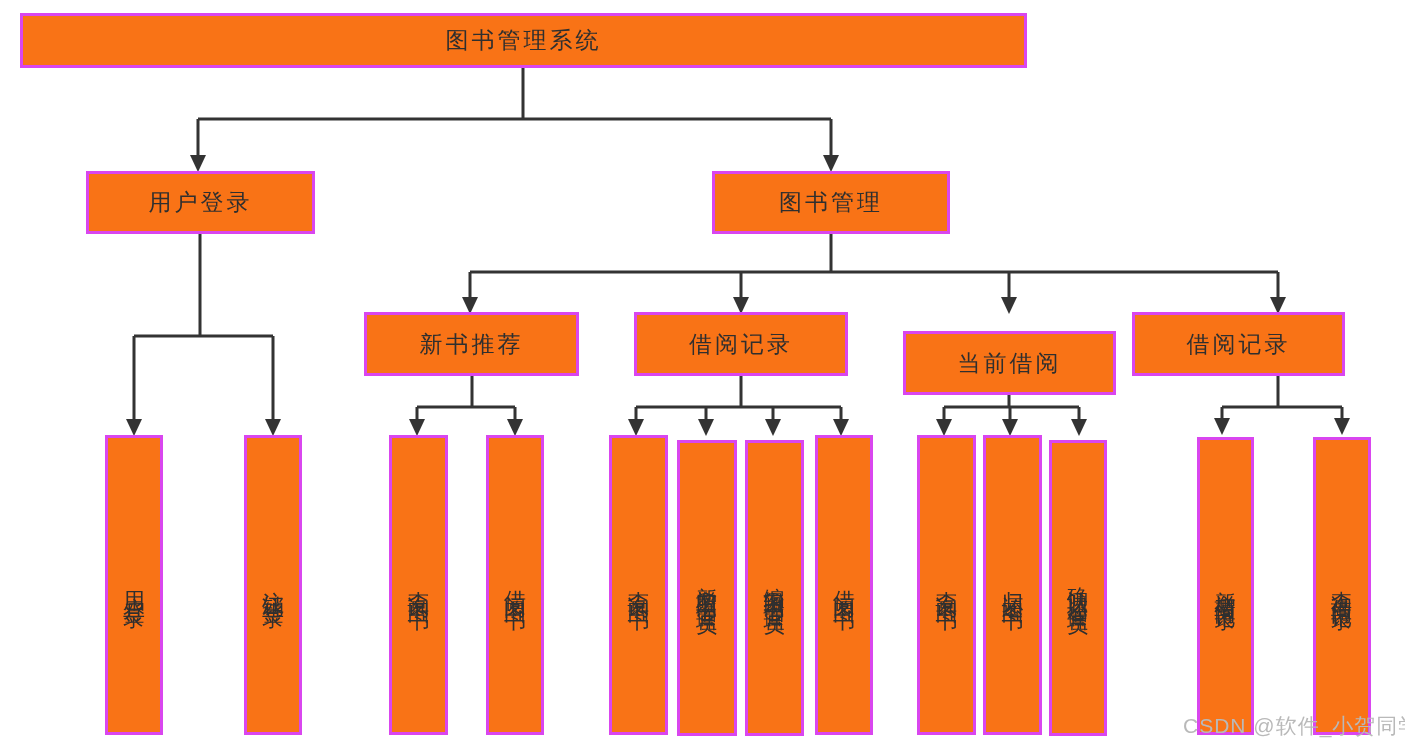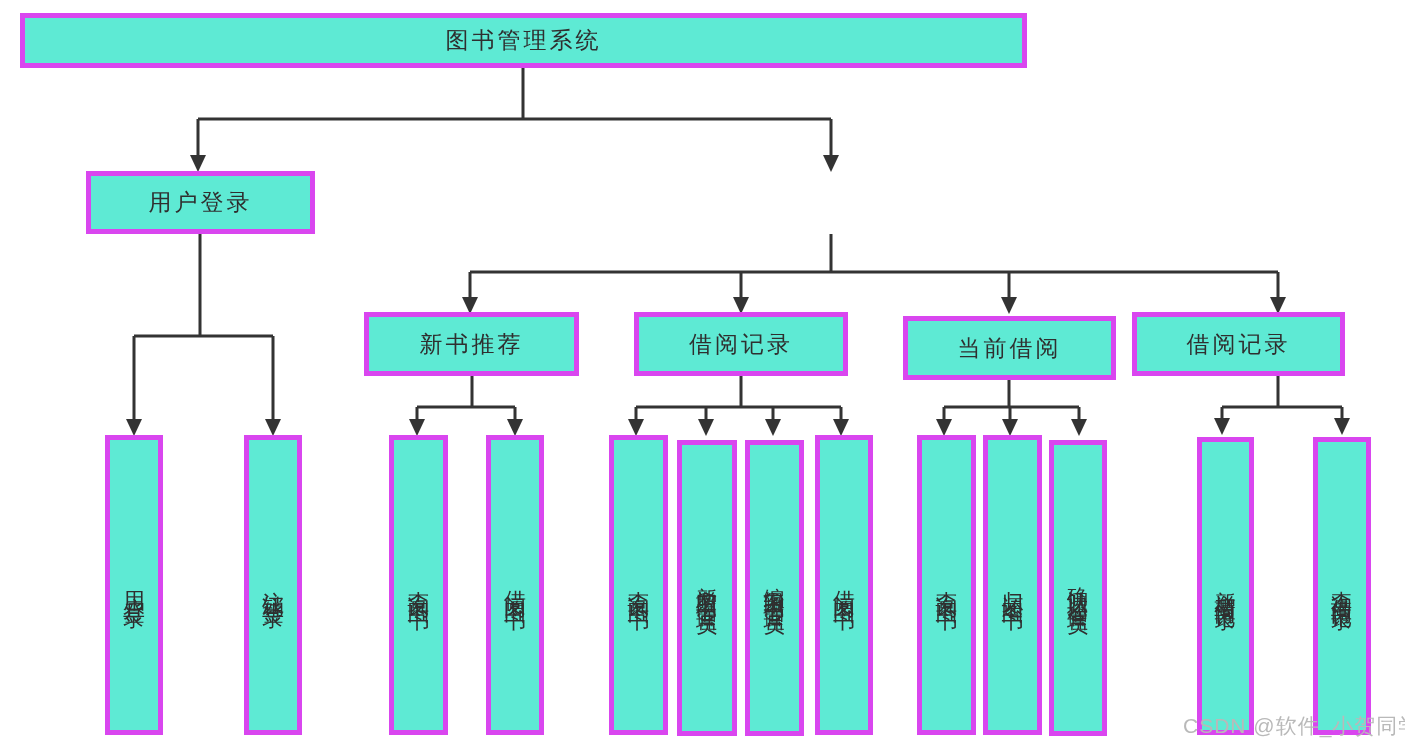--- a/index.html
+++ b/index.html
@@ -3,21 +3,21 @@
 <meta charset="utf-8">
 <style>
   html,body{margin:0;padding:0;background:#ffffff;}
   .stage{
     position:relative;width:1405px;height:747px;background:#ffffff;overflow:hidden;
     font-family:"Liberation Sans","DejaVu Sans",sans-serif;color:#2f2f2f;
   }
   .stage *{box-sizing:border-box;}
   svg.wires{position:absolute;left:0;top:0;z-index:1;}
   .node{
-    position:absolute;z-index:2;background:#5eead4;border:5px solid #d946ef;
+    position:absolute;z-index:2;background:#f97316;border:3px solid #d946ef;
     display:flex;align-items:center;justify-content:center;
   }
   .hbox{font-size:23px;letter-spacing:3px;white-space:nowrap;}
   .vbox{
     font-size:22px;
     writing-mode:vertical-rl;
     letter-spacing:6px;
     line-height:1;
     justify-content:center;
     align-items:center;
@@ -70,24 +70,25 @@
       <polygon points="1010,436 1002,419 1018,419"></polygon>
       <polygon points="1079,436 1071,419 1087,419"></polygon>
       <polygon points="1222,435 1214,418 1230,418"></polygon>
       <polygon points="1342,435 1334,418 1350,418"></polygon>
     </g>
   </svg>
 
   <div class="node hbox" style="left:20px;top:13px;width:1007px;height:55px;">图书管理系统</div>
 
   <div class="node hbox" style="left:86px;top:171px;width:229px;height:63px;">用户登录</div>
+  <div class="node hbox" style="left:712px;top:171px;width:238px;height:63px;">图书管理</div>
 
   <div class="node hbox" style="left:364px;top:312px;width:215px;height:64px;text-align:right;">新书推荐</div>
   <div class="node hbox" style="left:634px;top:312px;width:214px;height:64px;">借阅记录</div>
-  <div class="node hbox" style="left:903px;top:316px;width:213px;height:64px;">当前借阅</div>
+  <div class="node hbox" style="left:903px;top:331px;width:213px;height:64px;">当前借阅</div>
   <div class="node hbox" style="left:1132px;top:312px;width:213px;height:64px;">借阅记录</div>
 
   <div class="node vbox" style="left:105px;top:435px;width:58px;height:300px;">用户登录</div>
   <div class="node vbox" style="left:244px;top:435px;width:58px;height:300px;">注销登录</div>
 
   <div class="node vbox" style="left:389px;top:435px;width:59px;height:300px;">查询图书</div>
   <div class="node vbox" style="left:486px;top:435px;width:58px;height:300px;">借阅图书</div>
 
   <div class="node vbox" style="left:609px;top:435px;width:59px;height:300px;">查询图书</div>
   <div class="node vbox tight" style="left:677px;top:440px;width:60px;height:296px;">新增图书（管理员）</div>

